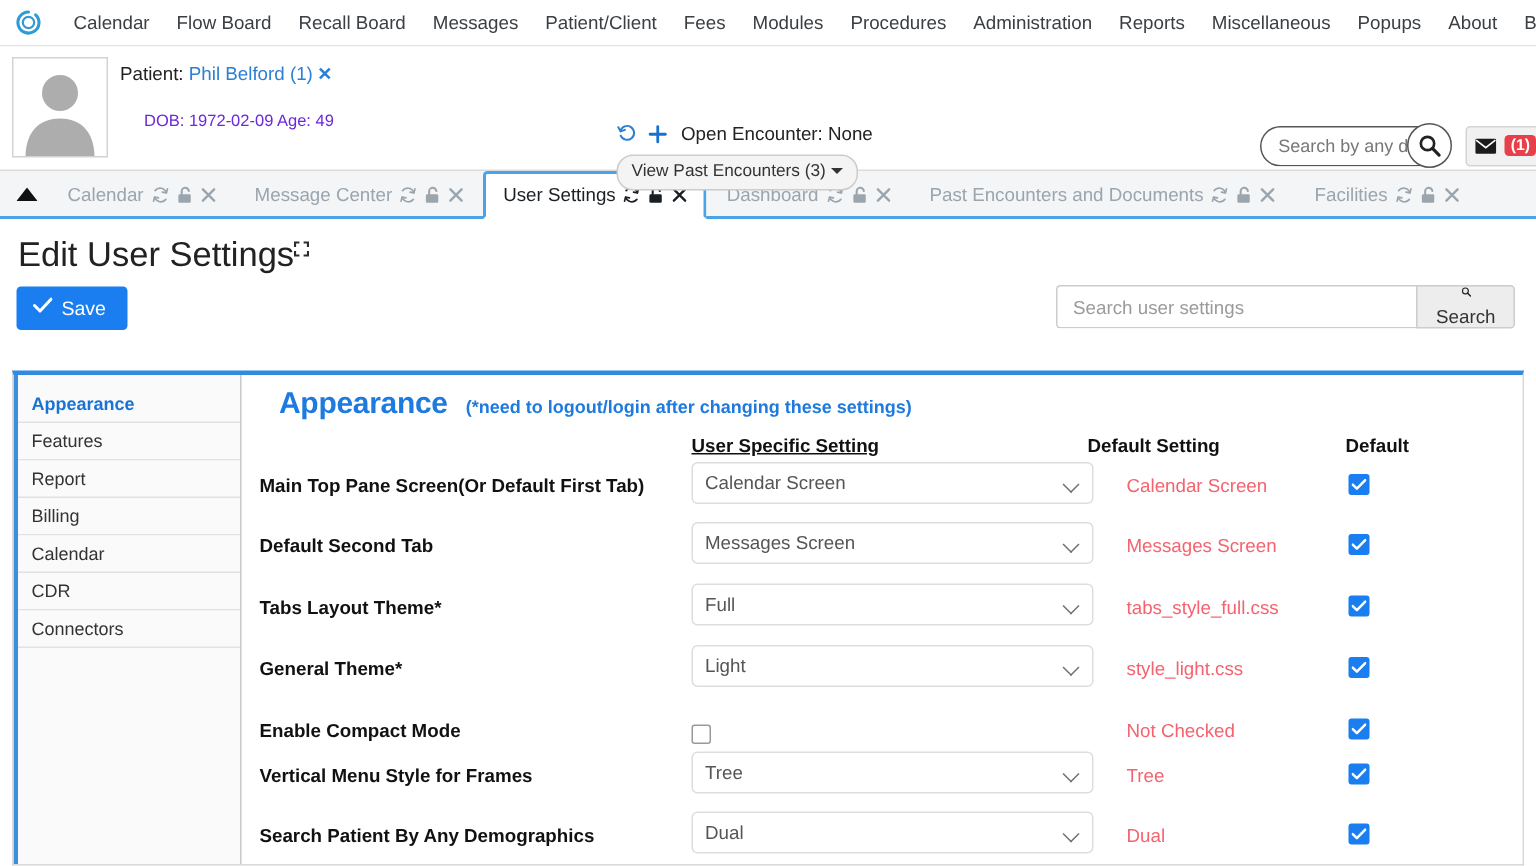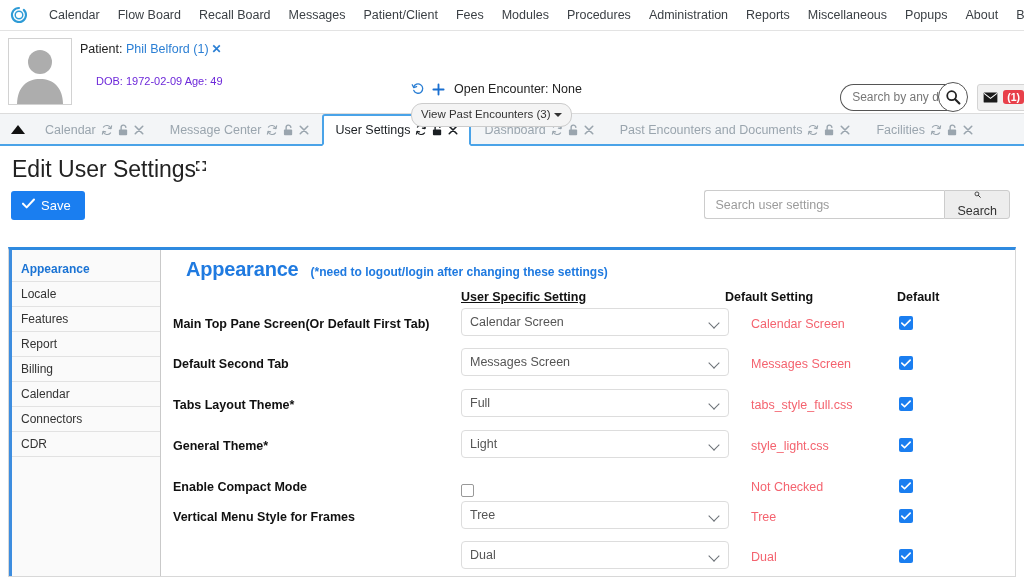--- a/index.html
+++ b/index.html
@@ -576,27 +576,26 @@
         <path d="M11.4 11.4 L16.2 16.2" stroke="#222" stroke-width="2.4" stroke-linecap="round"></path>
       </svg>
       <span>Search</span>
     </button>
   </div>
 </div>
 
 <div id="panel">
   <div id="sidebar">
       <div class="side-item active">Appearance</div>
-      <div class="side-item">Locale</div>
       <div class="side-item">Features</div>
       <div class="side-item">Report</div>
       <div class="side-item">Billing</div>
       <div class="side-item">Calendar</div>
+      <div class="side-item">CDR</div>
       <div class="side-item">Connectors</div>
-      <div class="side-item">CDR</div>
     </div>
   <div id="content">
     <div id="section-head">
       <span id="section-title">Appearance</span>
       <span id="section-note">(*need to logout/login after changing these settings)</span>
     </div>
     <div id="grid">
       <div class="col-head" id="head-user">User Specific Setting</div>
       <div class="col-head" id="head-default-setting">Default Setting</div>
       <div class="col-head" id="head-default">Default</div>
@@ -677,20 +676,21 @@
             <div class="row-default-setting">Tree</div>
             <div class="row-default-check">
               <span class="blue-check">
                 <svg width="10" height="8" viewBox="0 0 12 9">
                   <path d="M1 4.6 L4.3 7.8 L11 1" fill="none" stroke="#ffffff" stroke-width="2" stroke-linecap="round" stroke-linejoin="round"></path>
                 </svg>
               </span>
             </div>
           </div>
           <div class="row" style="top: 251px;">
+            <div class="row-label">Search Patient By Any Demographics</div>
             <div class="row-control">
               <div class="select-wrap"><select class="setting-select"><option>Dual</option></select></div>
             </div>
             <div class="row-default-setting">Dual</div>
             <div class="row-default-check">
               <span class="blue-check">
                 <svg width="10" height="8" viewBox="0 0 12 9">
                   <path d="M1 4.6 L4.3 7.8 L11 1" fill="none" stroke="#ffffff" stroke-width="2" stroke-linecap="round" stroke-linejoin="round"></path>
                 </svg>
               </span>

